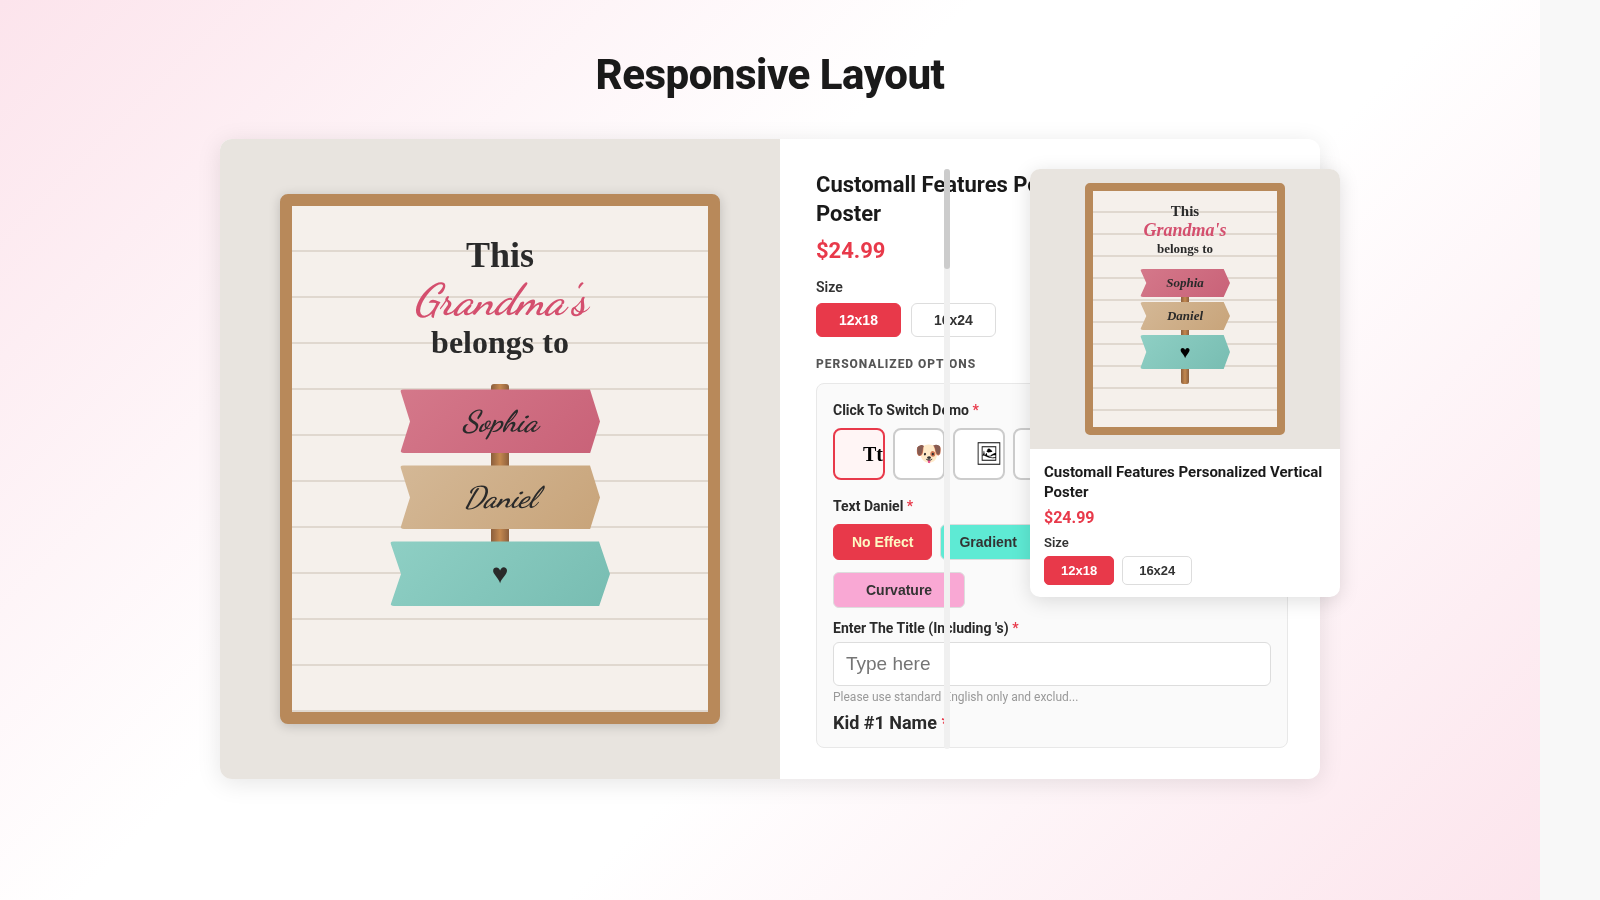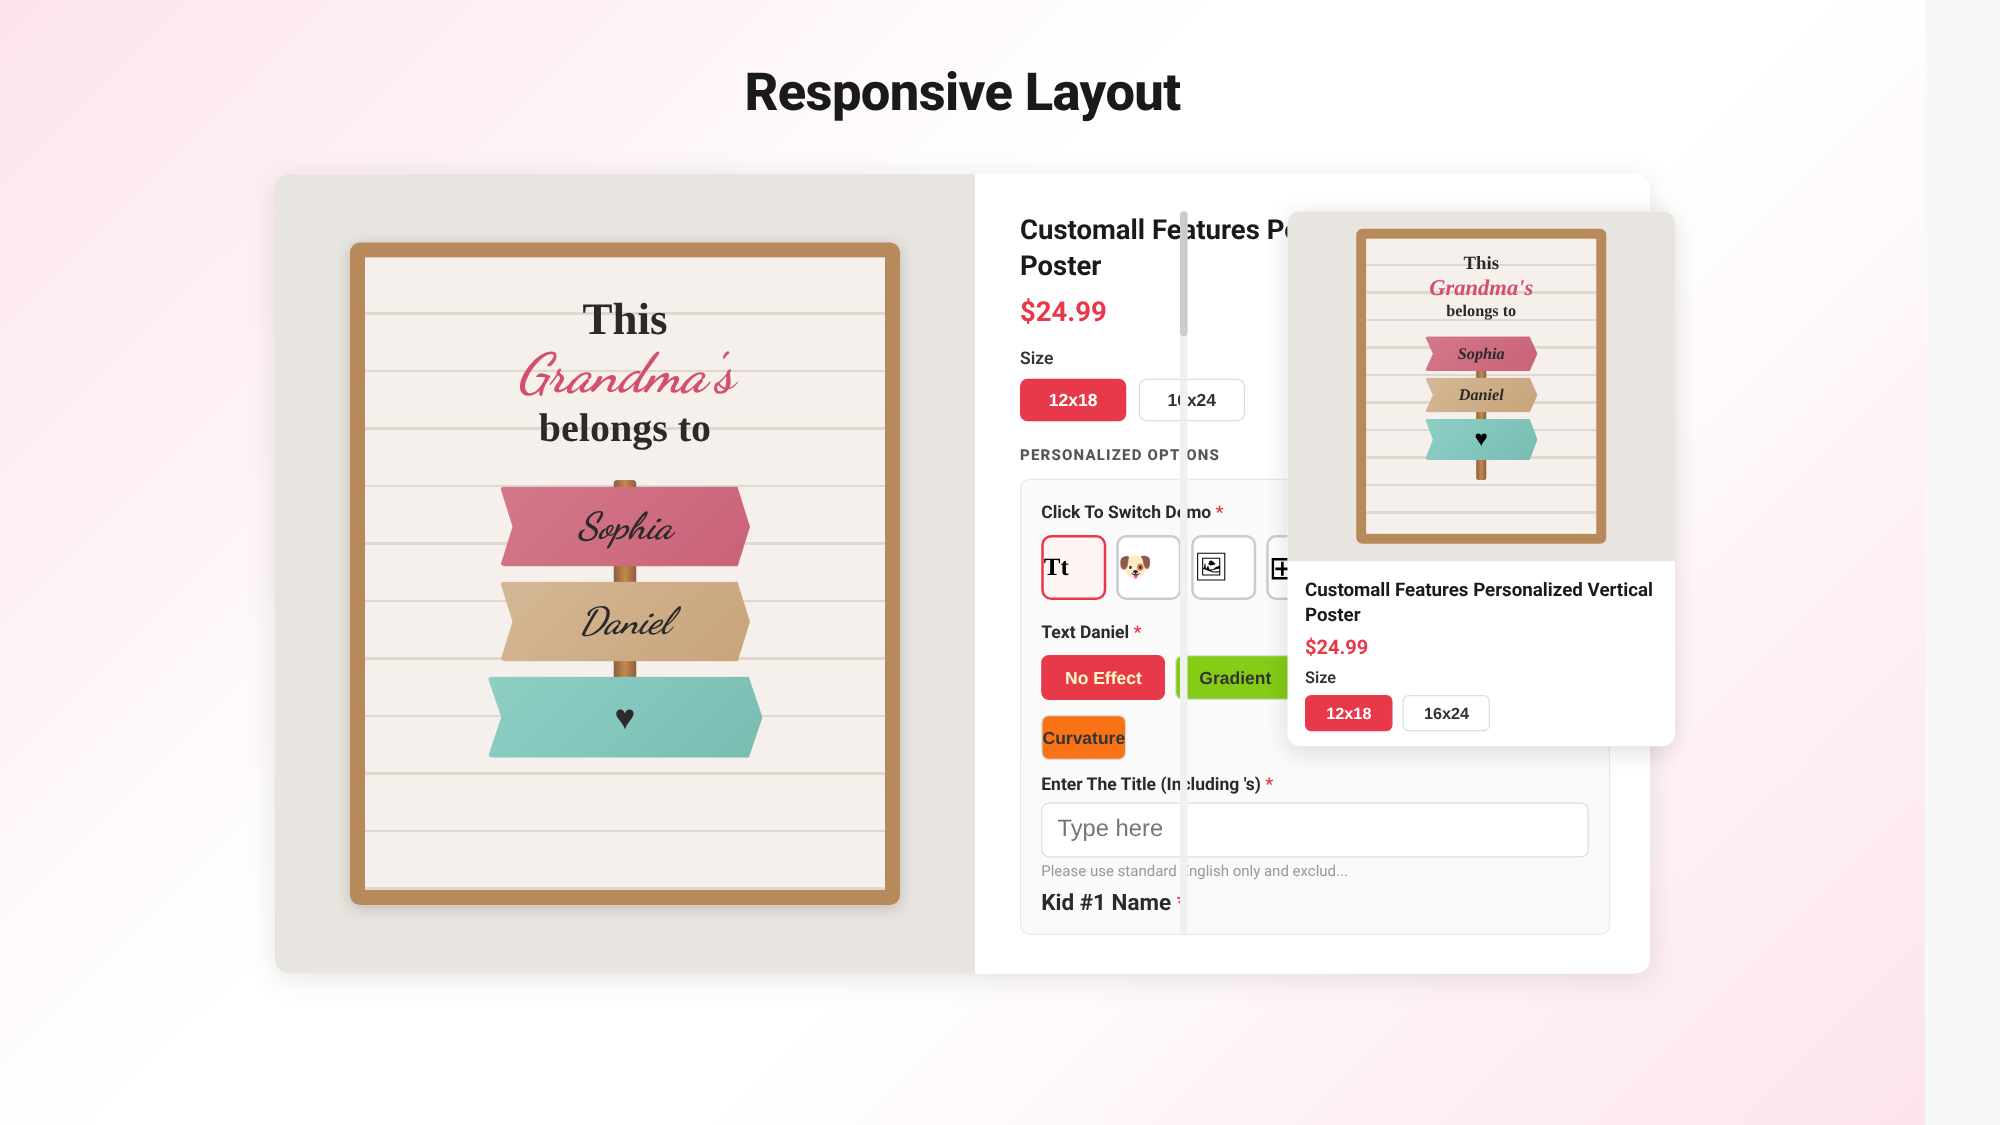--- a/index.html
+++ b/index.html
@@ -268,23 +268,24 @@
     }
 
     .demo-icon-btn {
       width: 52px;
       height: 52px;
       border: 2px solid #ccc;
       border-radius: 8px;
       background: #fff;
       display: flex;
       align-items: center;
-      justify-content: flex-start;
+      justify-content: flex-end;
       cursor: pointer;
       font-size: 22px;
+      padding-left: 11px;
     }
 
     .demo-icon-btn.active {
       border-color: #e8394a;
       background: #fff5f5;
     }
 
     .text-effects-label {
       font-size: 14px;
       font-weight: 700;
@@ -303,38 +304,38 @@
       margin-bottom: 12px;
     }
 
     .effect-btn {
       padding: 9px 18px;
       border-radius: 6px;
       border: 1.5px solid #ddd;
       font-size: 14px;
       font-weight: 600;
       cursor: pointer;
-      background: #84cc16;
+      background: #5eead4;
       color: #333;
     }
 
     .effect-btn.active {
       background: #e8394a;
       color: #fef9c3;
       border-color: #e8394a;
     }
 
     .curvature-btn {
-      padding: 9px 0;
+      padding: 9px 32px;
       border-radius: 6px;
       border: 1.5px solid #ddd;
       font-size: 14px;
       font-weight: 600;
       cursor: pointer;
-      background: #f97316;
+      background: #f9a8d4;
       color: #333;
     }
 
     .title-input-label {
       font-size: 14px;
       font-weight: 700;
       color: #2a2a2a;
       margin-top: 12px;
       margin-bottom: 6px;
     }

